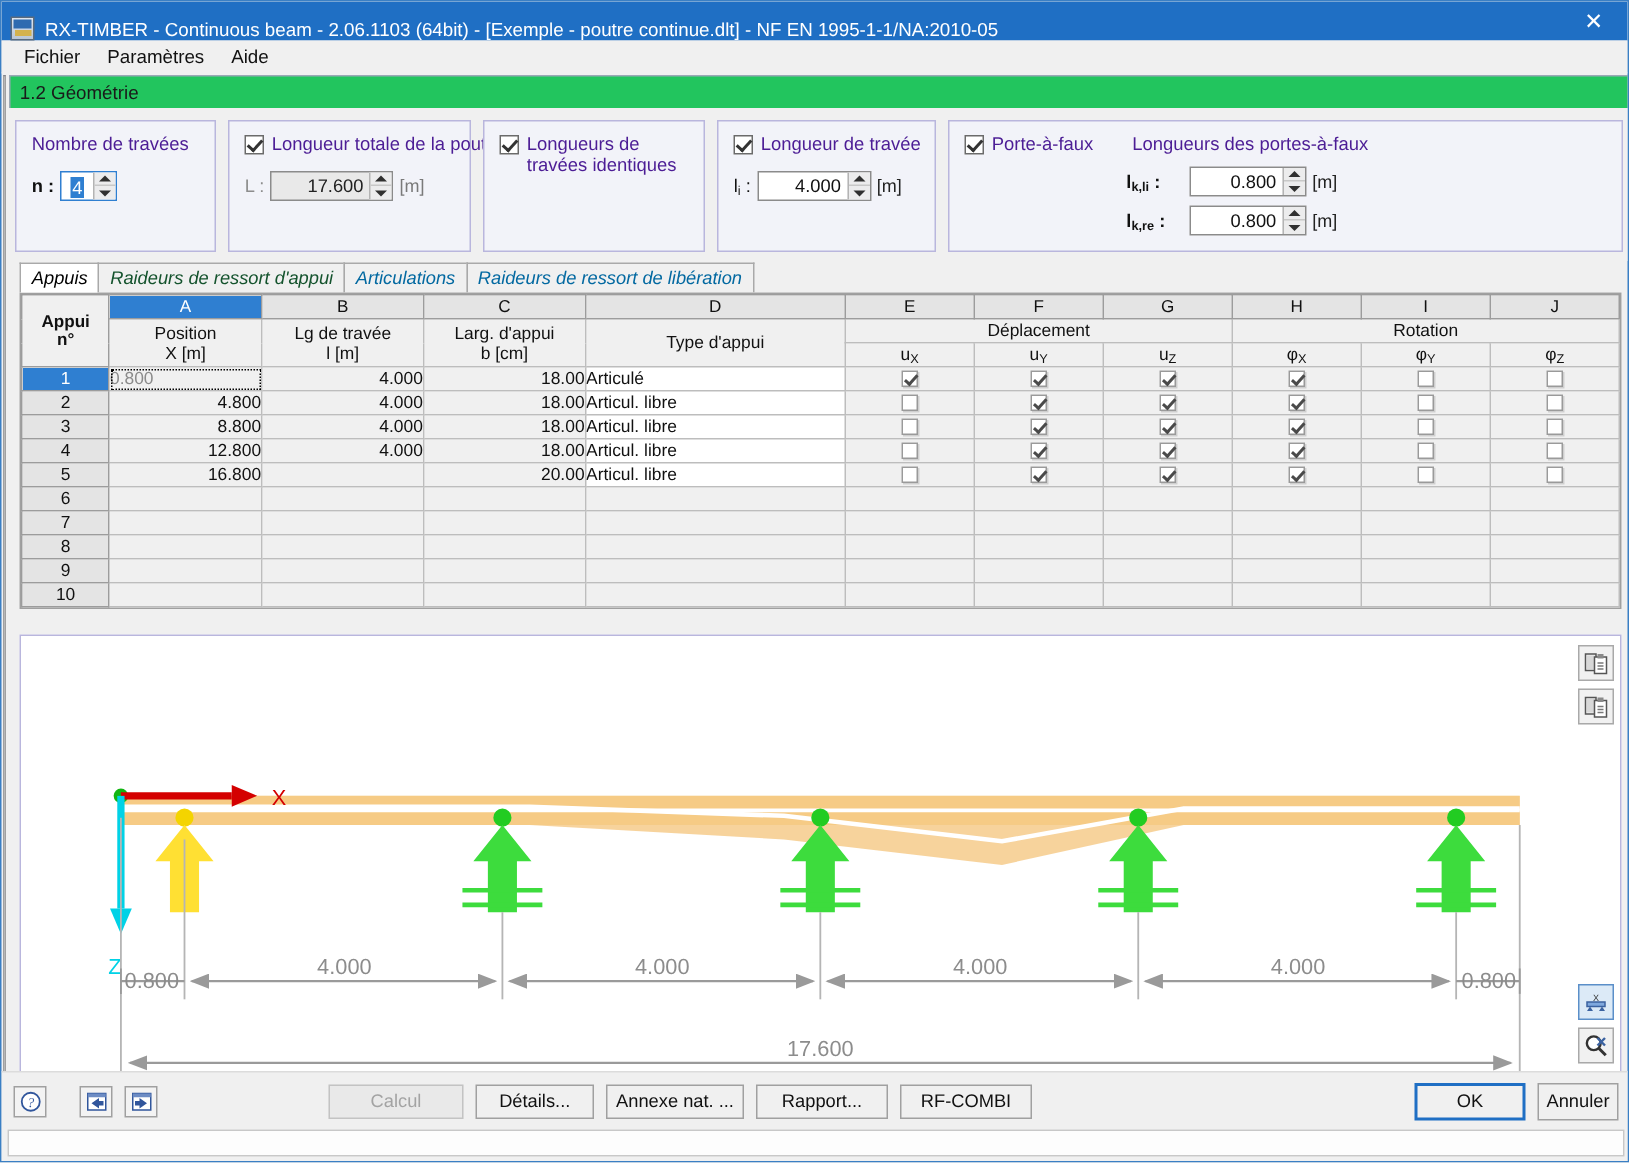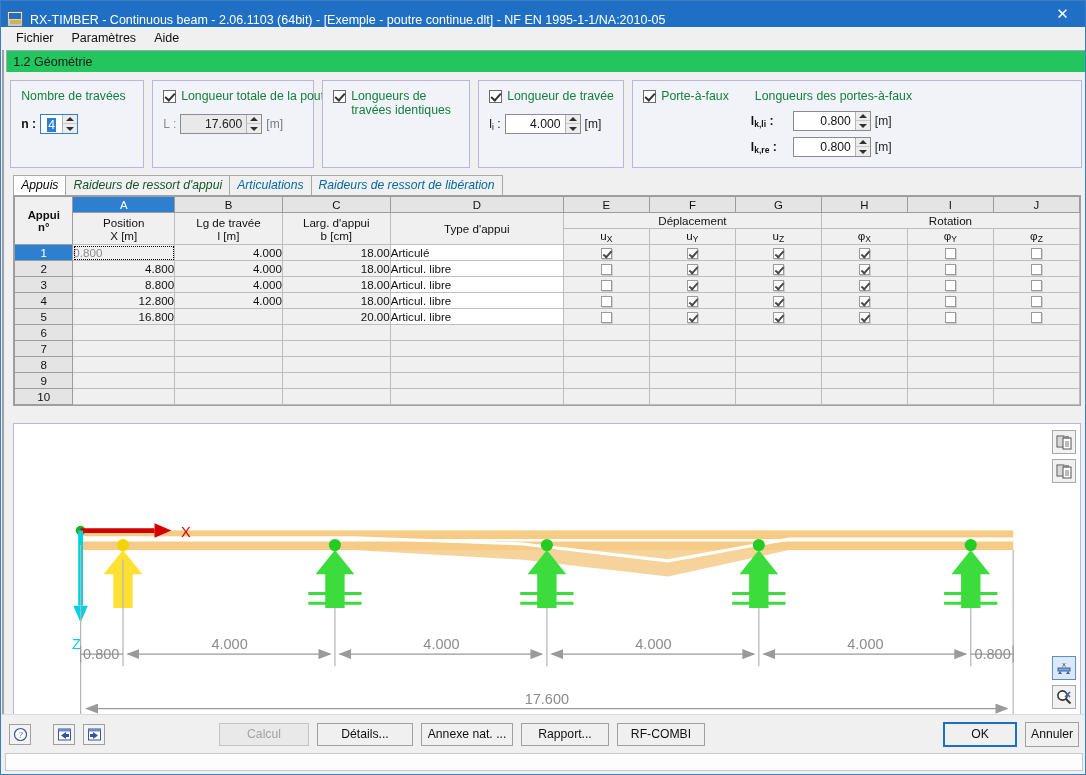--- a/index.html
+++ b/index.html
@@ -140,21 +140,21 @@
     background: #f2f3f9;
     padding: 8px 10px 10px 10px;
     position: relative;
   }
   .g1 { width: 134px; }
   .g2 { width: 162px; }
   .g3 { width: 148px; }
   .g4 { width: 146px; }
   .g5 { flex: 1 1 auto; }
 
-  .grp-title { font-size: 12.3px; color: #15803d; white-space: nowrap; }
+  .grp-title { font-size: 12.3px; color: #4c1d95; white-space: nowrap; }
   .cbrow { display: flex; align-items: flex-start; gap: 5px; }
   .cb {
     width: 13px; height: 13px;
     border: 1px solid #6b6b6b;
     background: #fff;
     position: relative;
     flex: 0 0 auto;
     margin-top: 1px;
   }
   .cb.checked::after {
@@ -966,21 +966,21 @@
         <svg width="15" height="15" viewBox="0 0 15 15">
             <rect x="1.5" y="2" width="12" height="11" fill="#fff" stroke="#31569c"></rect>
             <rect x="1.5" y="2" width="12" height="2.5" fill="#6d8cc4"></rect>
             <polygon points="6,5 6,7 3,7 3,10 6,10 6,12 11,8.5" fill="#31569c"></polygon>
           </svg>
       </div>
 
       <div style="width:85px"></div>
 
       <div class="btn disabled" style="width:90px">Calcul</div>
-      <div class="btn" style="width:96px">Détails...</div>
+      <div class="btn" style="width:79px">Détails...</div>
       <div class="btn" style="width:92px">Annexe nat. ...</div>
       <div class="btn" style="width:88px">Rapport...</div>
       <div class="btn" style="width:88px">RF-COMBI</div>
 
       <div style="flex:1 1 auto"></div>
 
       <div class="btn primary" style="width:74px;height:25px">OK</div>
       <div class="btn" style="width:54px;height:25px">Annuler</div>
     </div>
     <div class="statusbar"></div>

